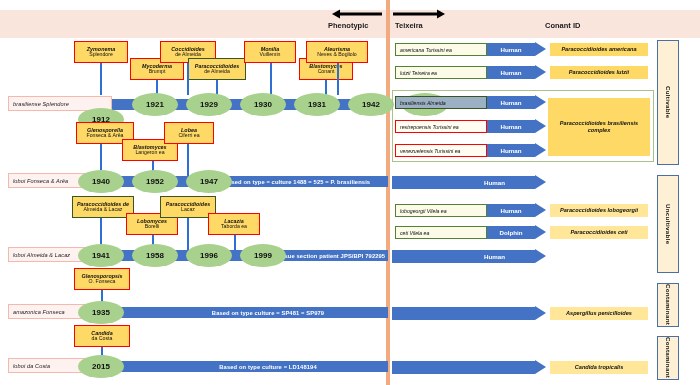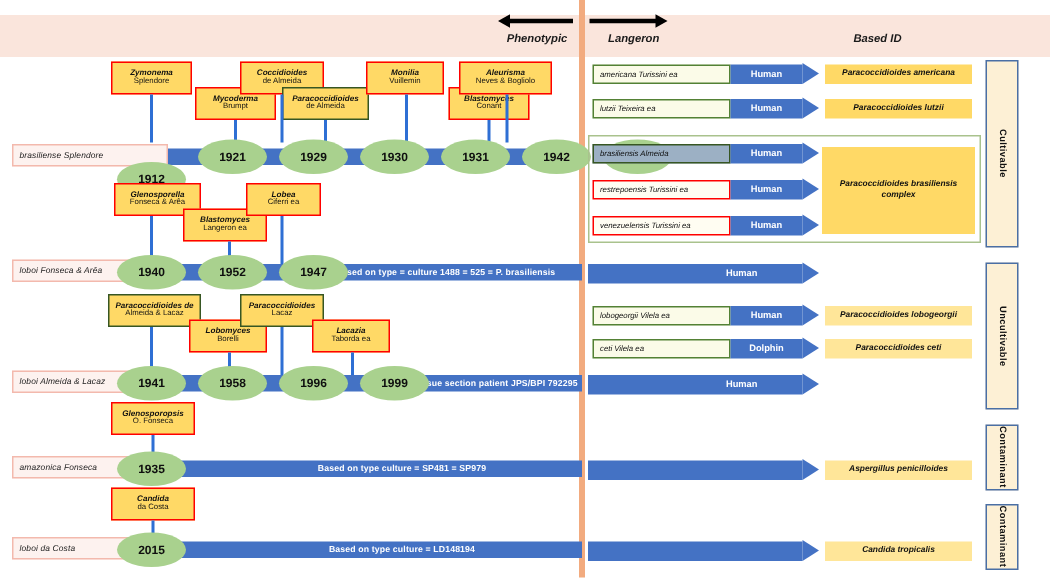--- a/index.html
+++ b/index.html
@@ -12,22 +12,22 @@
   }
   .stage{position:absolute;left:0;top:0;width:700px;height:385px;}
   .abs{position:absolute;box-sizing:border-box;}
 
   
   .header-band{
     left:0;top:10px;width:700px;height:28px;
     background:#fae5dc;
   }
   .header-label{
-    font-size:7.5px;color:#1a1a1a;text-align:center;
-    line-height:1;font-weight:600;font-style:italic;
+    font-size:7.5px;color:#1a1a1a;text-align:left;
+    line-height:1;font-weight:600;
   }
   .arrow-svg{overflow:visible;}
 
   
   .vsep{background:#f2ab7f;width:4px;}
 
   
   .namechip{
     background:#fdf2ef;border:1px solid #f3b9ad;
     font-size:5.6px;font-style:italic;color:#1b1b1b;
@@ -106,22 +106,22 @@
   <svg class="abs arrow-svg" style="left:332px;top:8px;width:52px;height:12px;">
     <line x1="4" y1="6" x2="50" y2="6" stroke="#000" stroke-width="3"></line>
     <polygon points="0,6 8,1.5 8,10.5" fill="#000"></polygon>
   </svg>
   <svg class="abs arrow-svg" style="left:393px;top:8px;width:52px;height:12px;">
     <line x1="0" y1="6" x2="46" y2="6" stroke="#000" stroke-width="3"></line>
     <polygon points="52,6 44,1.5 44,10.5" fill="#000"></polygon>
   </svg>
 
   <div class="abs header-label" style="left:328px;top:22px;width:60px;">Phenotypic</div>
-  <div class="abs header-label" style="left:395px;top:22px;width:55px;">Langeron</div>
-  <div class="abs header-label" style="left:545px;top:22px;width:80px;">Based ID</div>
+  <div class="abs header-label" style="left:395px;top:22px;width:55px;">Teixeira</div>
+  <div class="abs header-label" style="left:545px;top:22px;width:80px;">Conant ID</div>
 
   <div class="abs vsep" style="left:386px;top:0px;height:385px;"></div>
 
   <div class="abs genusbox" style="left:74px;top:41px;width:54px;height:22px;">
     <div class="g1">Zymonema</div>
     <div class="g2">Splendore</div>
   </div>
   <div class="abs genusbox" style="left:130px;top:58px;width:54px;height:22px;">
     <div class="g1">Mycoderma</div>
     <div class="g2">Brumpt</div>

